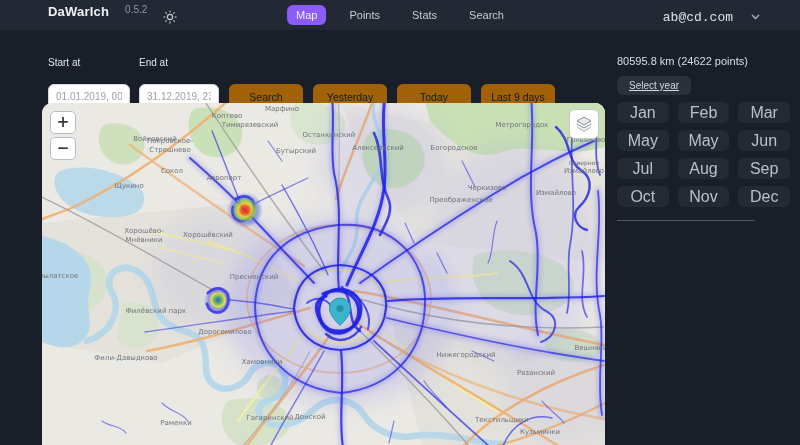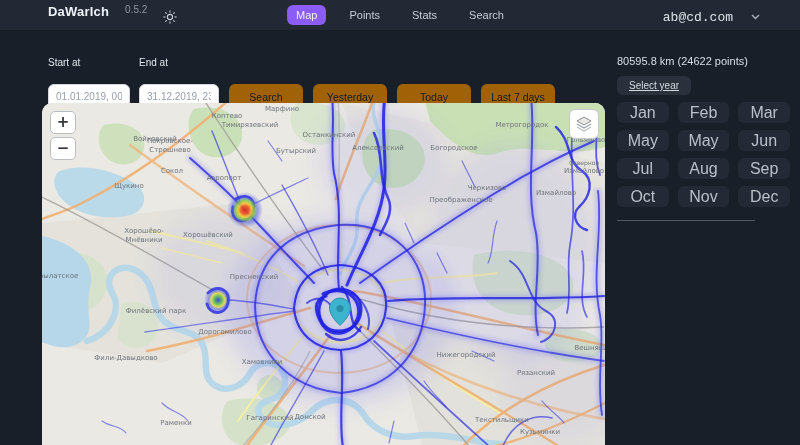--- a/index.html
+++ b/index.html
@@ -99,21 +99,21 @@
     <span class="field-label">Start at</span>
     <input class="date-input" readonly="" value="01.01.2019, 00:00" style="">
   </div>
   <div class="field">
     <span class="field-label">End at</span>
     <input class="date-input w2" readonly="" value="31.12.2019, 23:59" style="">
   </div>
   <button class="btn-blue">Search</button>
   <button class="btn-blue">Yesterday</button>
   <button class="btn-blue">Today</button>
-  <button class="btn-blue">Last 7 days</button>
+  <button class="btn-blue">Last 9 days</button>
 </div>
 
 <div class="map-wrap">
   <div class="zoom-ctl">
     <div class="zoom-btn">+</div>
     <div class="zoom-btn">−</div>
   </div>
   <div class="layers-btn">
     <svg width="20" height="20" viewBox="0 0 20 20">
       <path d="M10 3 L17 7 L10 11 L3 7 Z" fill="#e7e7e7" stroke="#8a8f95" stroke-width="1"></path>

